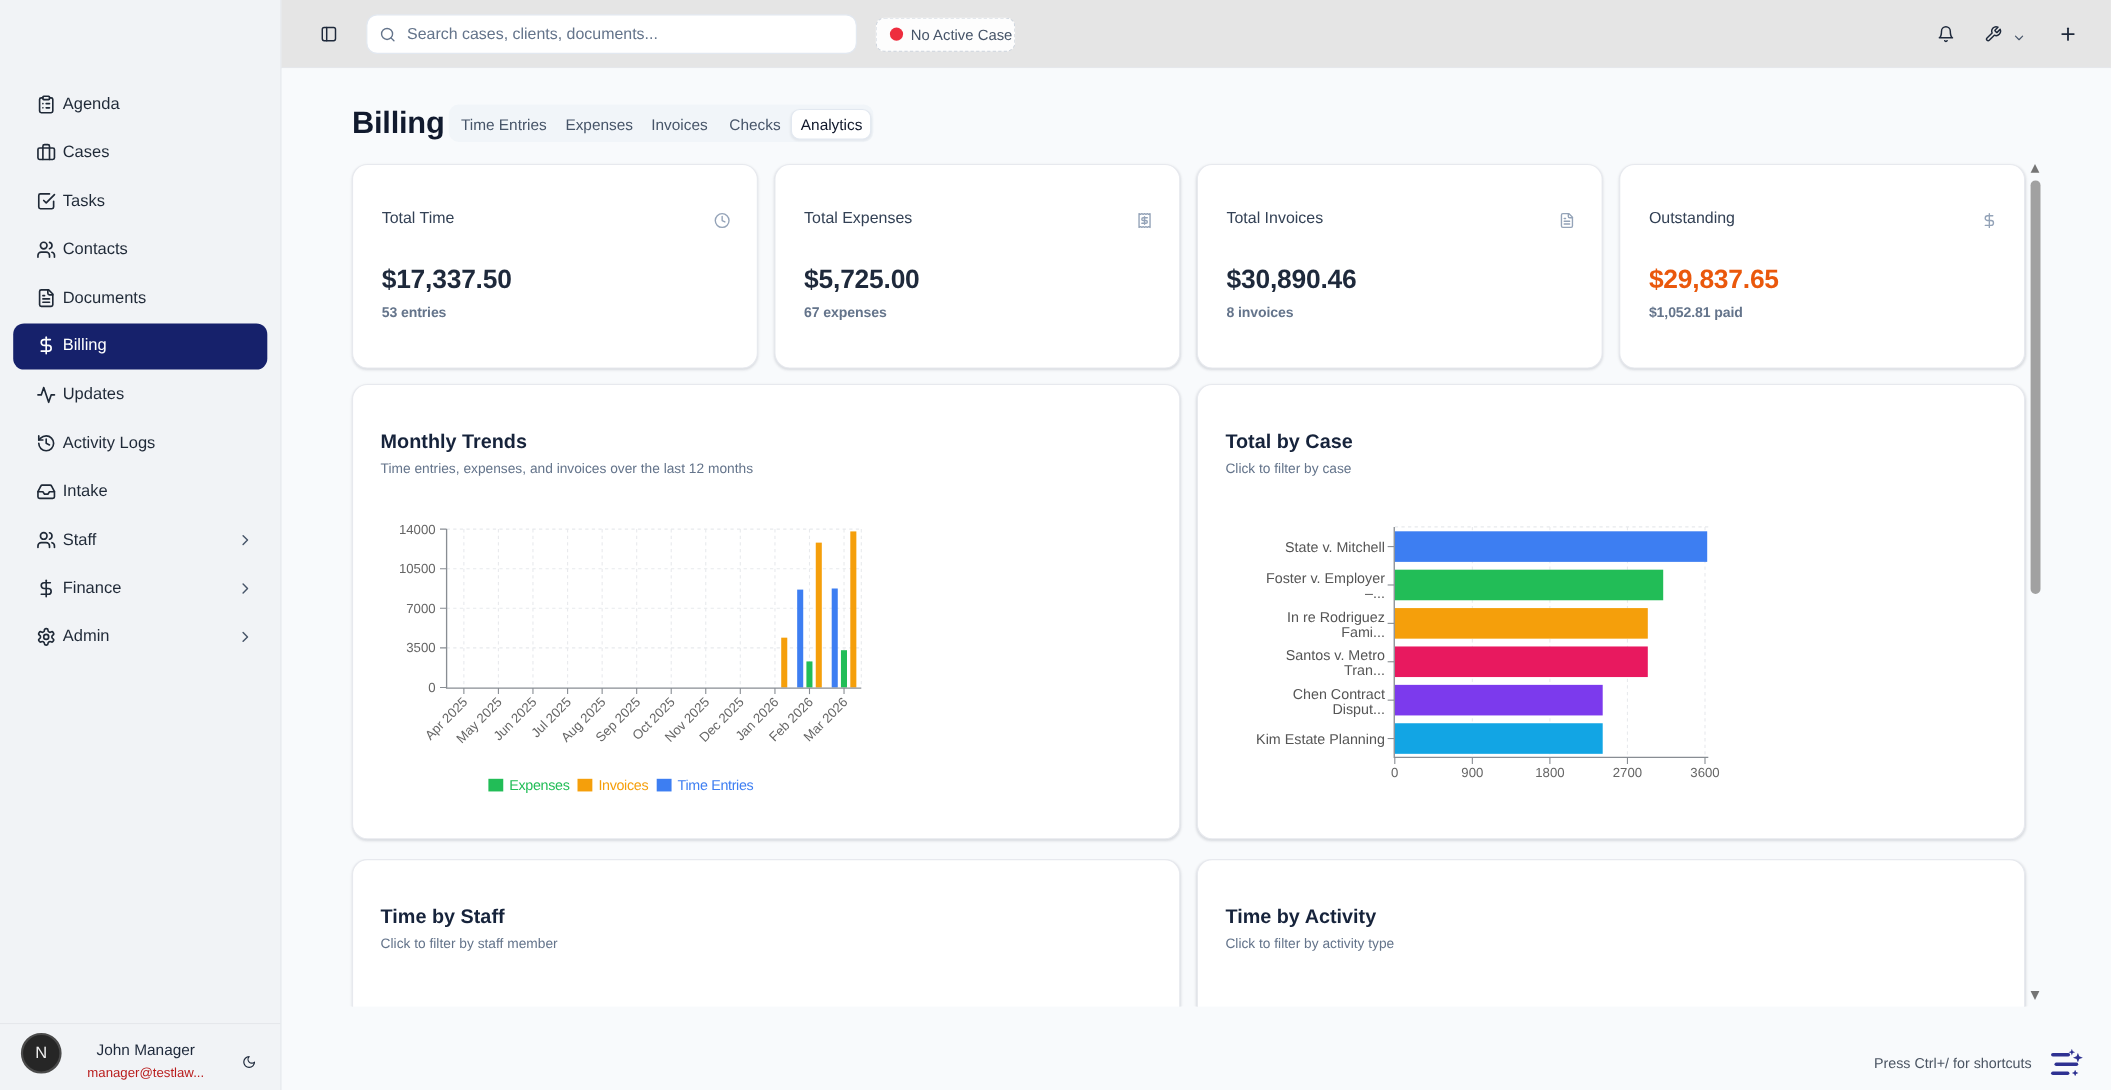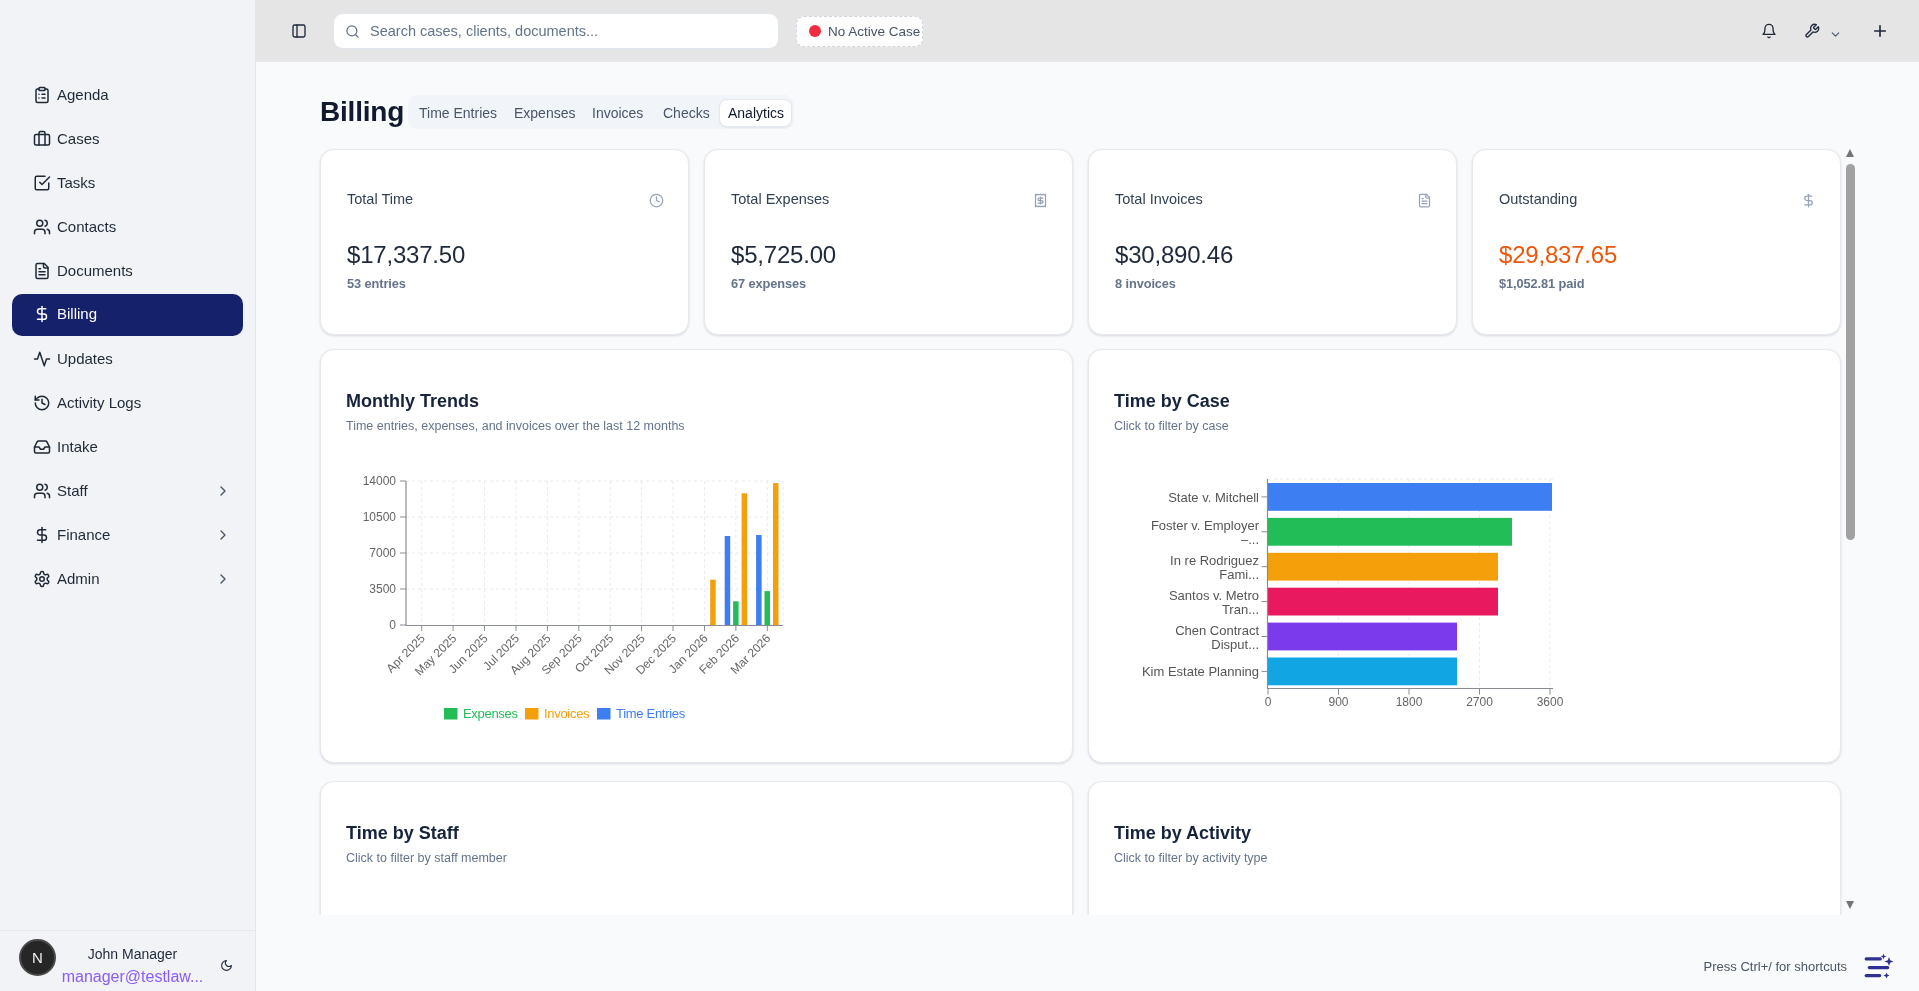--- a/index.html
+++ b/index.html
@@ -8,21 +8,21 @@
 #logo { position:absolute; left:0; top:0; width:255px; height:62px; border-bottom:1px solid #e5e7eb; }
 .nav-item { position:absolute; left:12px; width:231px; height:40px; border-radius:10px; color:#1f2937; }
 .nav-item .nlabel { position:absolute; left:45px; top:10px; font-size:15px; line-height:20px; }
 .nav-item svg.nicon { position:absolute; left:21px; top:11px; width:18px; height:18px; }
 .nav-item svg.chev { position:absolute; right:12px; top:12px; width:16px; height:16px; }
 .nav-item.active { background:#16216b; color:#ffffff; }
 #topbar { position:absolute; left:256px; top:0; width:1663px; height:62px; background:#e5e5e5; border-bottom:1px solid #e5e7eb; }
 #content { position:absolute; left:256px; top:62px; width:1663px; height:929px; background:#f8fafc; }
 .card { position:absolute; background:#ffffff; border:1px solid #e7e9ee; border-radius:14px; box-shadow:0 1px 3px rgba(16,24,40,.09), 0 1px 2px rgba(16,24,40,.05); }
 .stat-label { position:absolute; left:26px; top:41px; font-size:14.5px; color:#334155; }
-.stat-value { position:absolute; left:26px; top:91px; font-size:24px; font-weight:normal; color:#1e293b; letter-spacing:-0.2px; }
+.stat-value { position:absolute; left:26px; top:91px; font-size:24px; font-weight:bold; color:#1e293b; letter-spacing:-0.2px; }
 .stat-sub { position:absolute; left:26px; top:126px; font-size:12.8px; letter-spacing:-0.1px; color:#64748b;font-weight:bold; }
 .stat-icon { position:absolute; right:24px; top:43px; width:15px; height:15px; color:#94a3b8; }
 .chart-title { position:absolute; left:25px; top:41px; font-size:18px; font-weight:bold; color:#16233b; }
 .chart-sub { position:absolute; left:25px; top:69px; font-size:12.5px; color:#64748b; }
 .tab { font-size:14px; color:#475569; }
 </style>
 </head>
 <body>
 
 <div id="sidebar">
@@ -129,21 +129,21 @@
       <span class="nlabel">Admin</span>
       <svg class="chev" viewBox="0 0 24 24" fill="none" stroke="#475569" stroke-width="2" stroke-linecap="round" stroke-linejoin="round">
           <path d="m9 18 6-6-6-6"></path>
         </svg>
     </div>
   </nav>
   <div id="userarea" style="position:absolute;left:0;top:930px;width:255px;height:61px;border-top:1px solid #e5e7eb;">
     <div style="position:absolute;left:19px;top:8px;width:37px;height:37px;border-radius:50%;background:#262626;border:2px solid #4a4a4a;"></div>
     <div style="position:absolute;left:24px;top:8px;width:27px;height:37px;color:#f1f1f1;font-size:15px;line-height:37px;text-align:center;">N</div>
     <div style="position:absolute;left:60px;top:15px;width:145px;text-align:center;font-size:14px;color:#1e293b;">John Manager</div>
-    <div style="position:absolute;left:60px;top:36.5px;width:145px;text-align:center;font-size:16px;color:#8b5cf6;">manager@testlaw...</div>
+    <div style="position:absolute;left:60px;top:36.5px;width:145px;text-align:center;font-size:12px;color:#b91c1c;">manager@testlaw...</div>
     <svg style="position:absolute;left:220px;top:28px;width:13px;height:13px;" viewBox="0 0 24 24" fill="none" stroke="#1e293b" stroke-width="2" stroke-linecap="round" stroke-linejoin="round">
         <path d="M12 3a6 6 0 0 0 9 9 9 9 0 1 1-9-9Z"></path>
       </svg>
   </div>
 </div>
 
 <div id="topbar">
   <svg style="position:absolute;left:35px;top:23px;width:16px;height:16px;" viewBox="0 0 24 24" fill="none" stroke="#1e293b" stroke-width="2" stroke-linecap="round" stroke-linejoin="round">
       <rect width="18" height="18" x="3" y="3" rx="2.5"></rect>
       <path d="M9 3v18"></path>
@@ -313,21 +313,21 @@
           <rect x="123" y="358" width="13.5" height="11.5" fill="#22bd57"></rect>
           <text x="142" y="368" fill="#22bd57">Expenses</text>
           <rect x="204" y="358" width="13.5" height="11.5" fill="#f59f0b"></rect>
           <text x="223" y="368" fill="#f59f0b">Invoices</text>
           <rect x="276" y="358" width="13.5" height="11.5" fill="#3d7ef2"></rect>
           <text x="295" y="368" fill="#3d7ef2">Time Entries</text>
         </g>
       </svg>
     </div>
     <div class="card" style="left:832px;top:287px;width:753px;height:414px;">
-      <div class="chart-title">Time by Case</div>
+      <div class="chart-title">Total by Case</div>
       <div class="chart-sub">Click to filter by case</div>
       <svg width="753" height="414" viewBox="0 0 753 414" style="position:absolute;left:0;top:0;">
 
         <g stroke="#e8eaed" stroke-width="1" stroke-dasharray="3 3">
           <line x1="179" y1="129" x2="464" y2="129"></line>
           <line x1="249.5" y1="129" x2="249.5" y2="338.5"></line>
           <line x1="320" y1="129" x2="320" y2="338.5"></line>
           <line x1="390.5" y1="129" x2="390.5" y2="338.5"></line>
           <line x1="461" y1="129" x2="461" y2="338.5"></line>
         </g>

